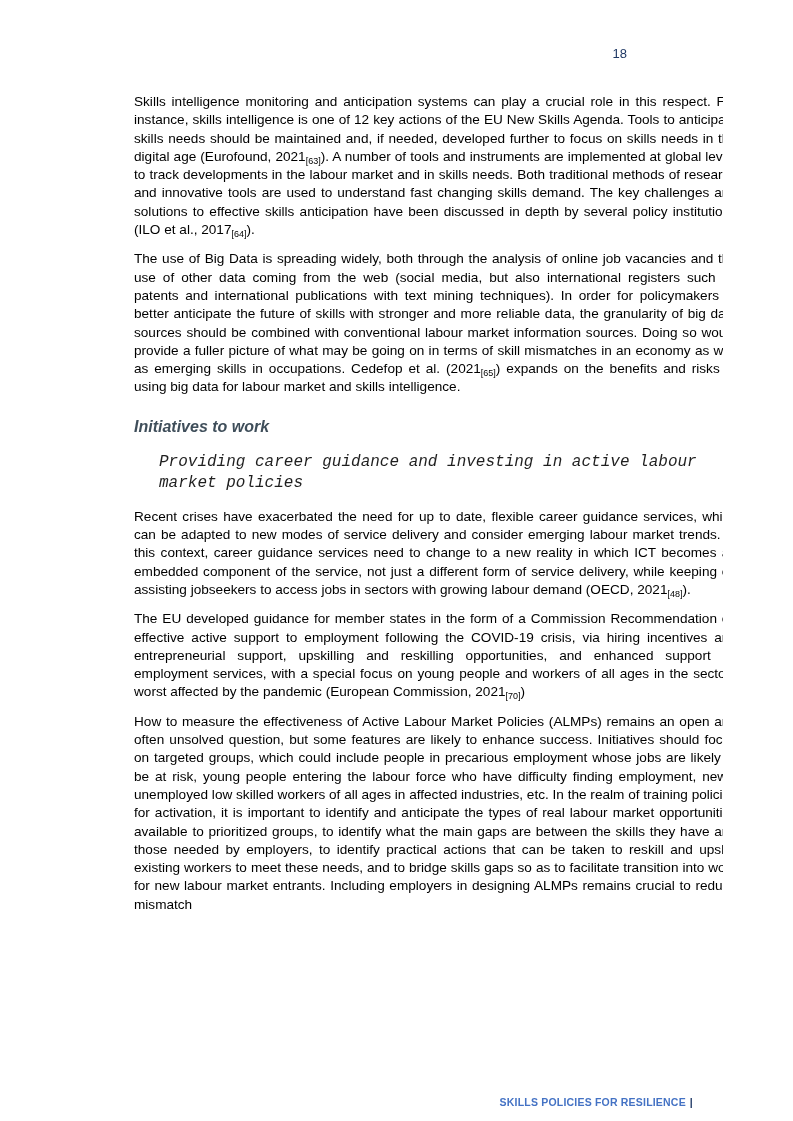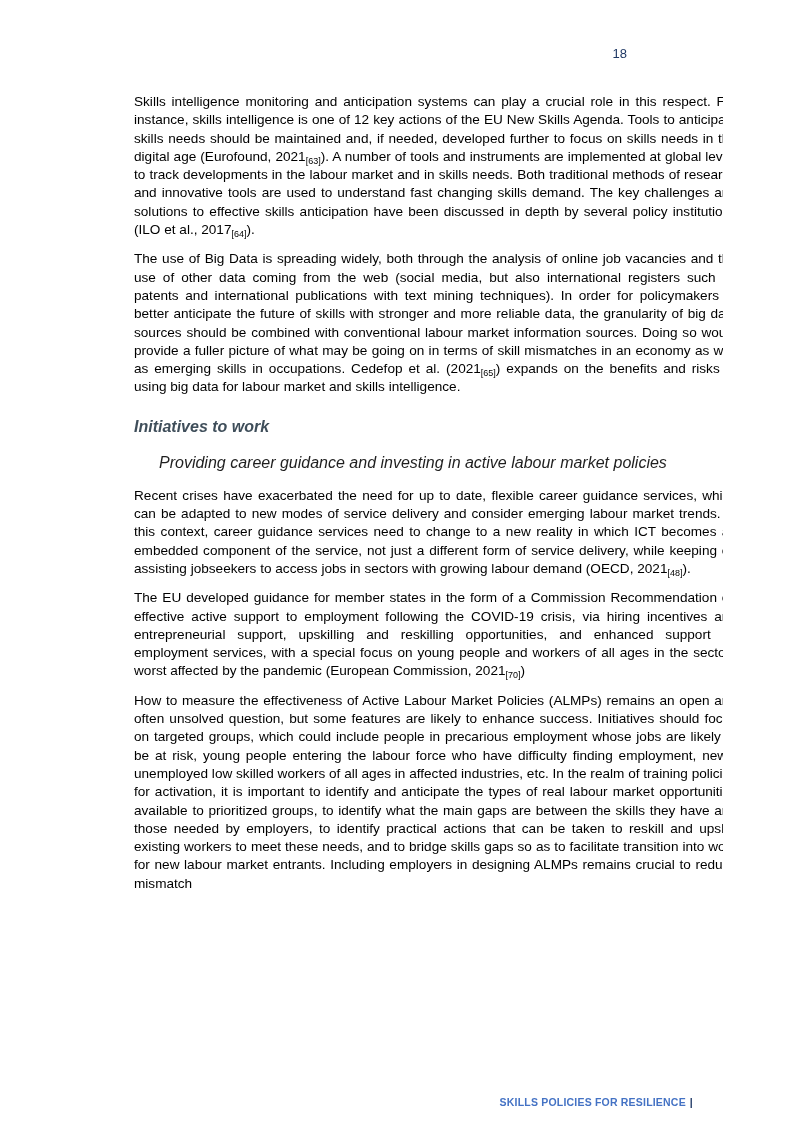--- a/index.html
+++ b/index.html
@@ -49,20 +49,21 @@
     font-style: italic;
     color: var(--heading-color, #3f4e5a);
   }
   .subheading {
     margin: 0 0 14px 25px;
     font-size: 16px;
     font-weight: normal;
     font-style: italic;
     line-height: 21px;
     color: #1f1f1f;
+    font-family: Liberation Mono, monospace;
   }
   .footer {
     position: absolute;
     bottom: 13px;
     right: 30px;
     font-size: 10.5px;
     font-weight: bold;
     letter-spacing: 0.2px;
     padding-left: 40px;
   }

